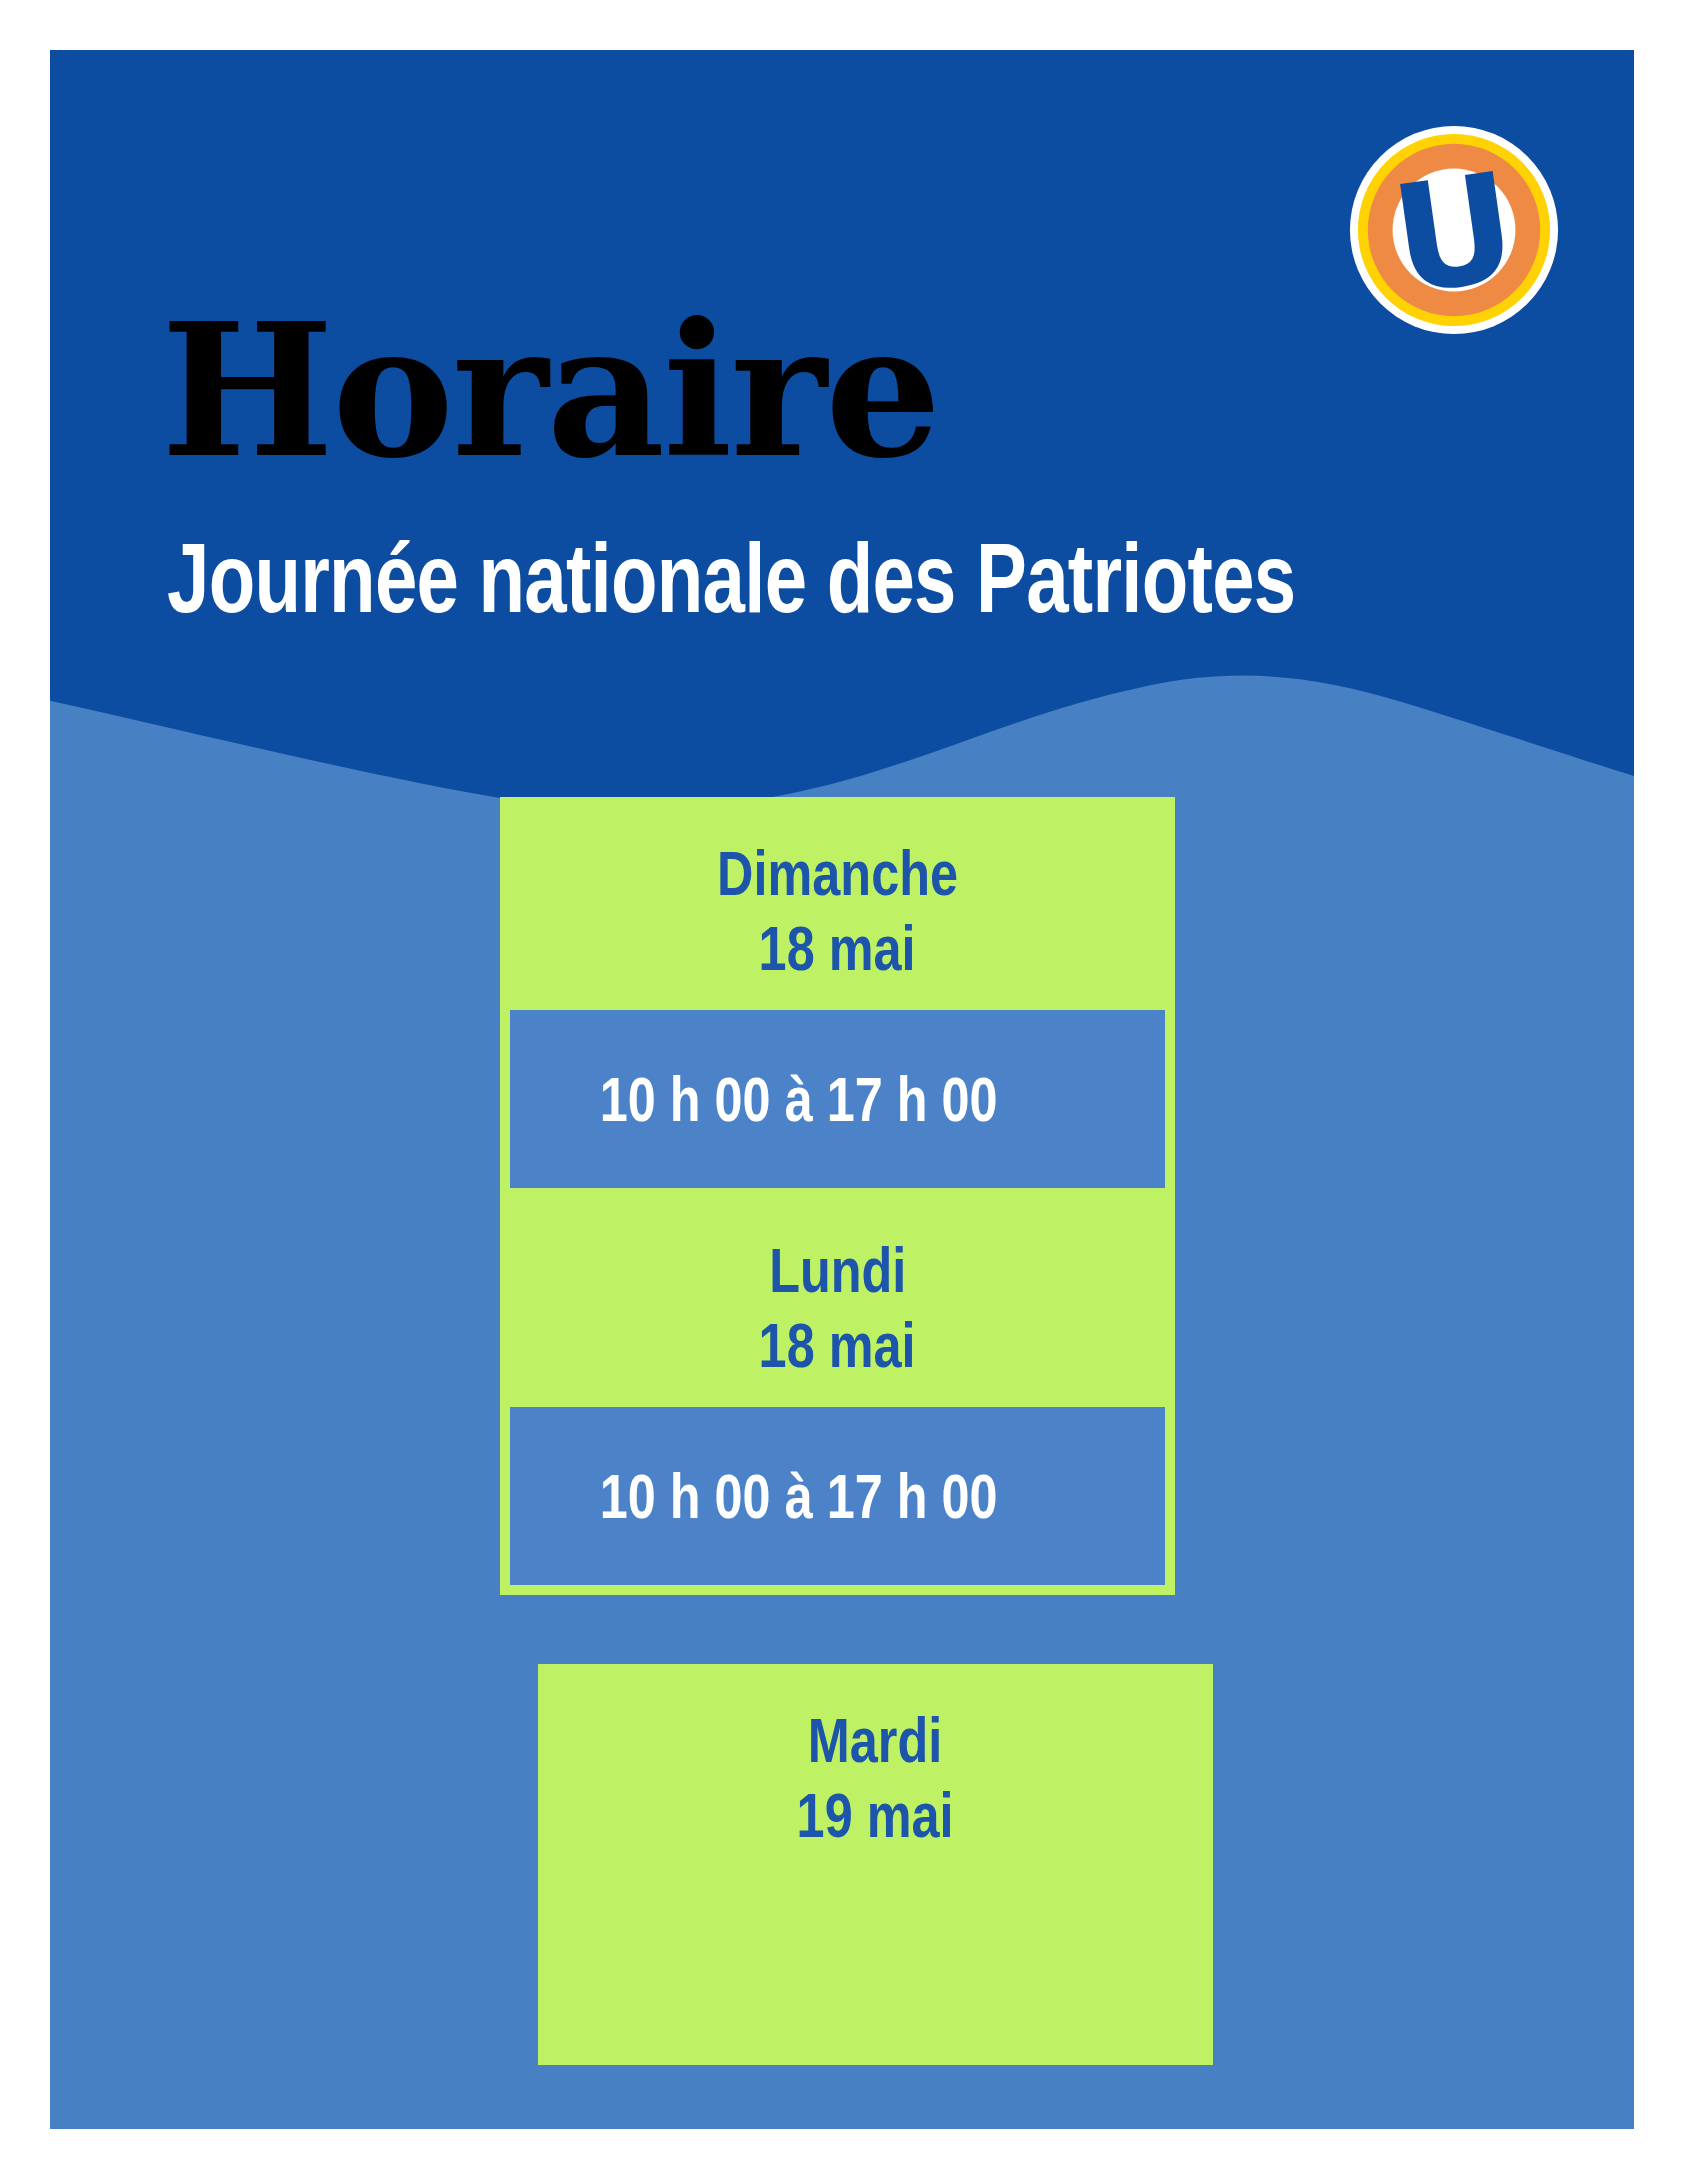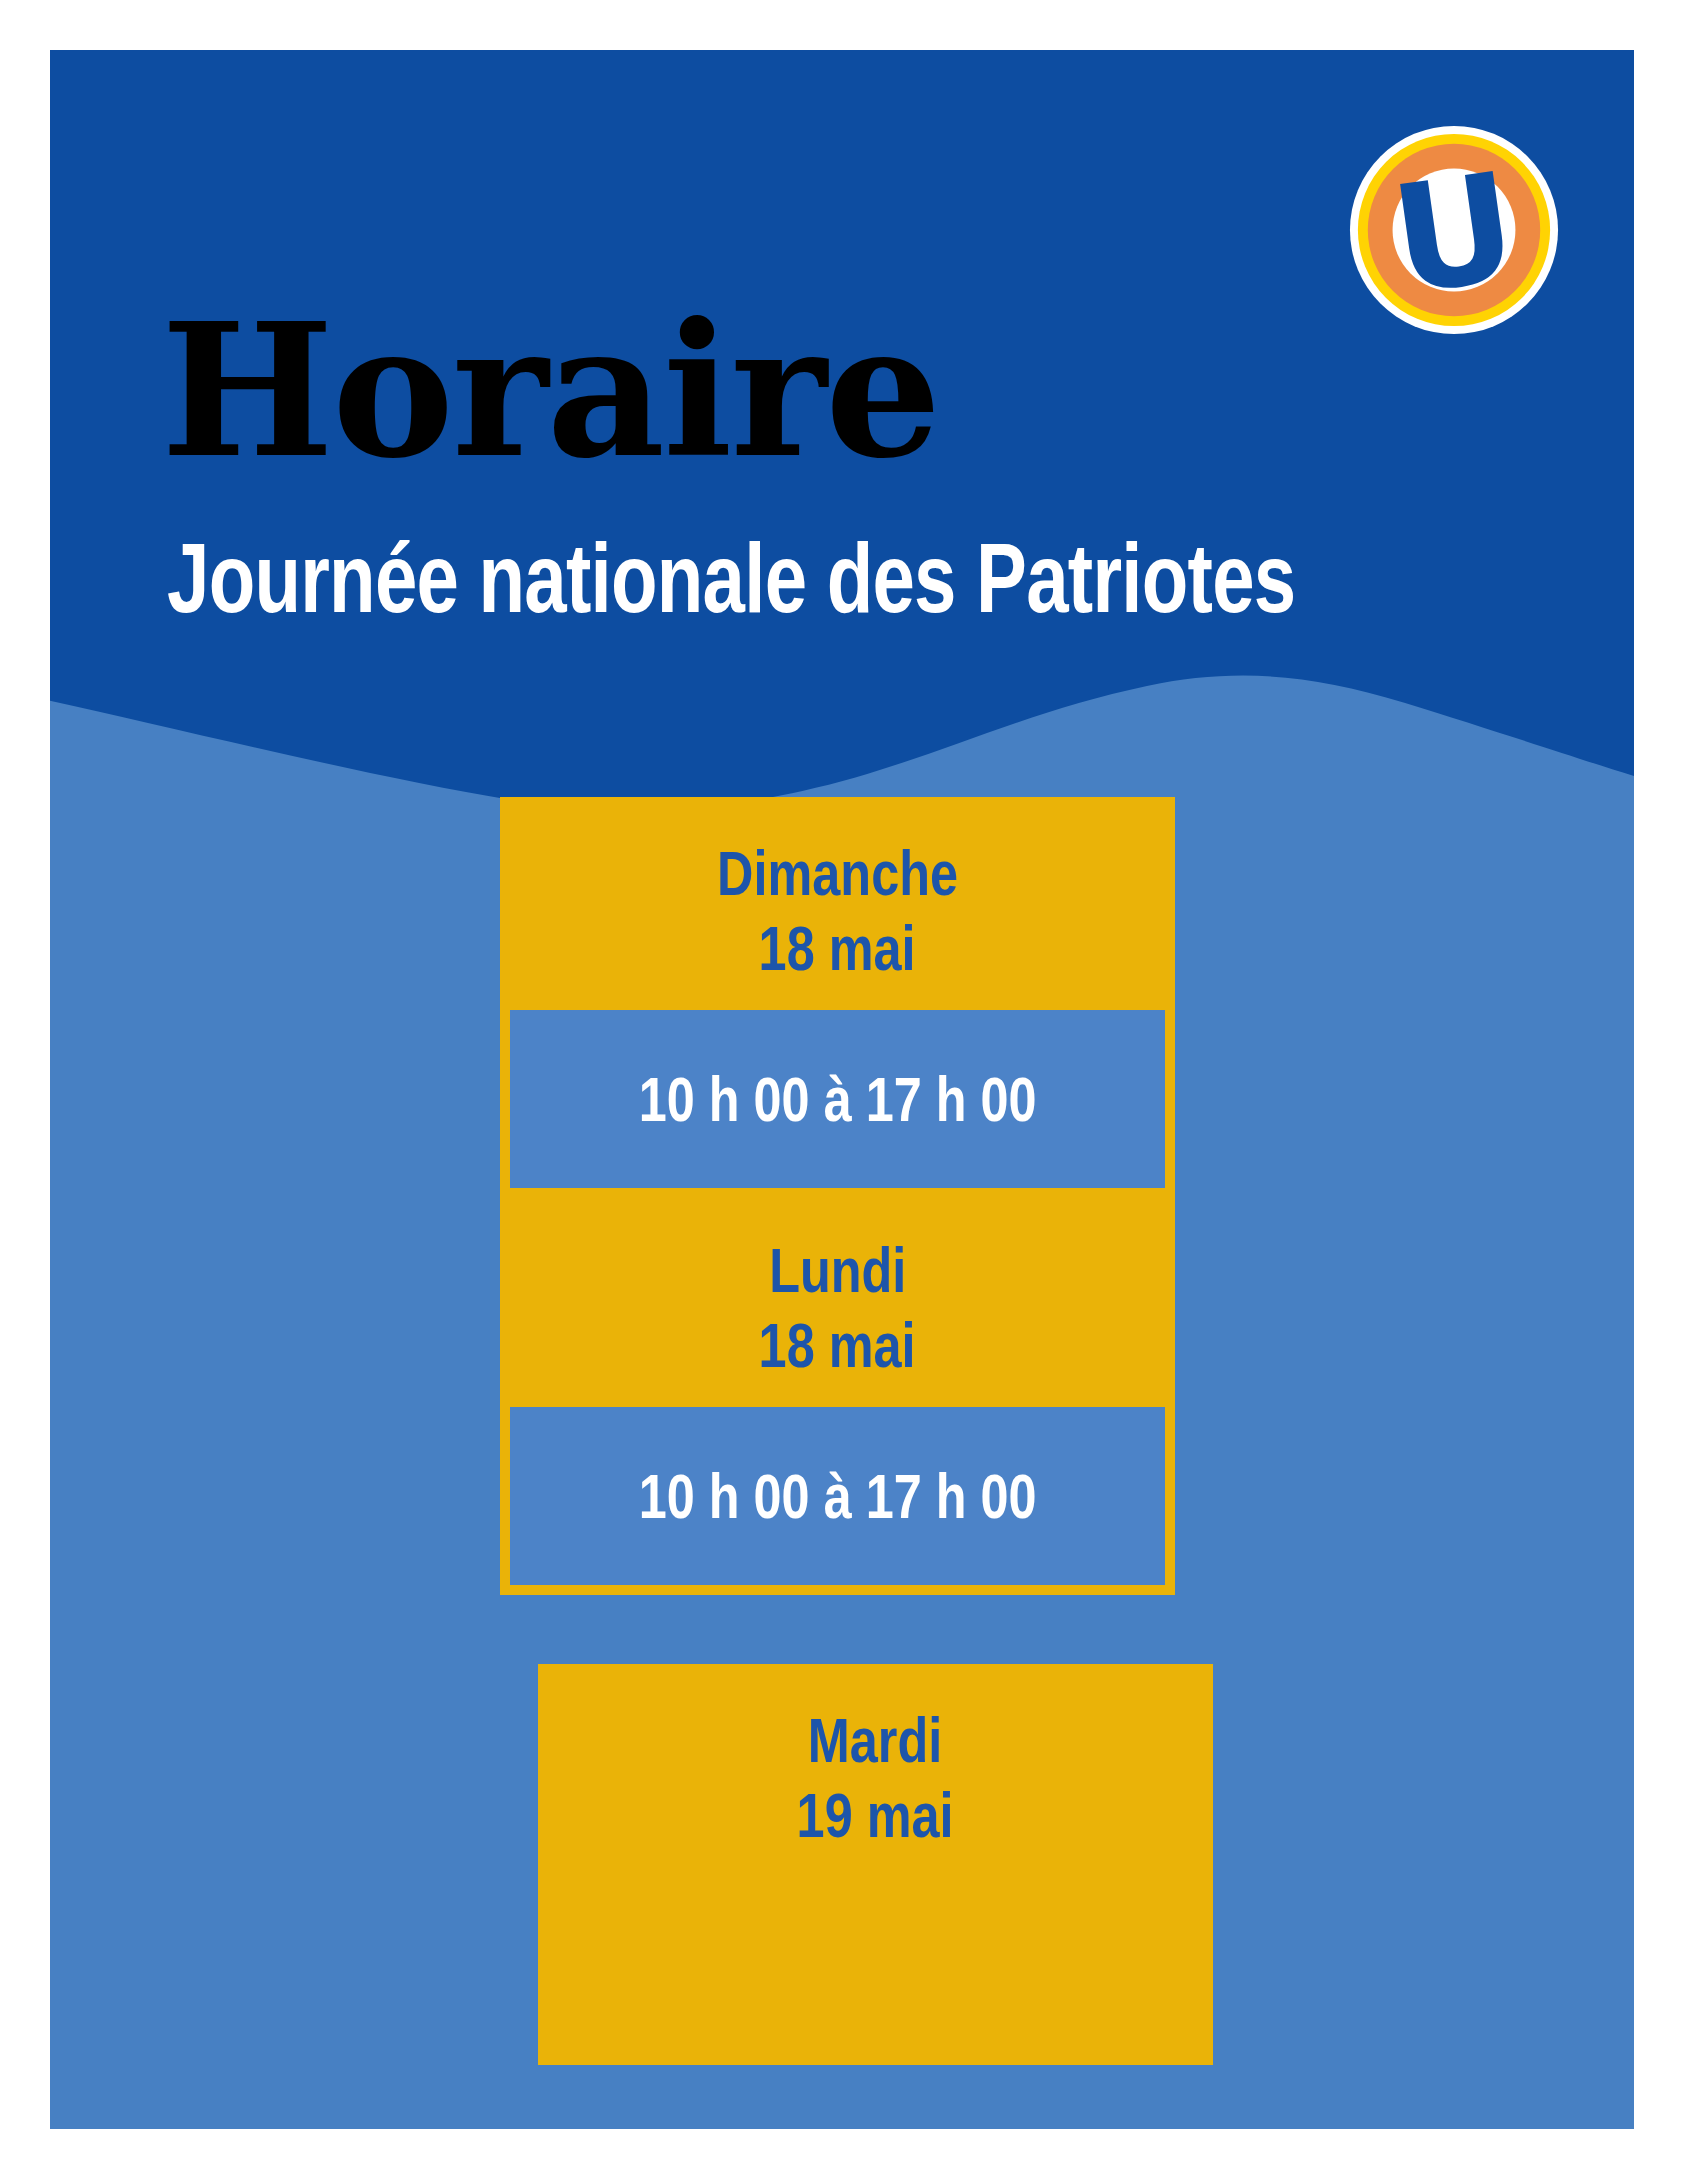--- a/index.html
+++ b/index.html
@@ -59,21 +59,21 @@
     white-space: nowrap;
     transform: scaleX(0.77);
     transform-origin: left center;
     letter-spacing: -1px;
   }
   .card {
     position: absolute;
     left: 450px;
     width: 675px;
     height: 401px;
-    background: #eab308;
+    background: #bef264;
     box-sizing: border-box;
     padding: 0 10px 10px 10px;
     display: flex;
     flex-direction: column;
   }
   .card-1 { top: 747px; }
   .card-2 { top: 1144px; }
   .card-3 { top: 1614px; margin-left: 38px; }
   .card-header {
     height: 213px;
@@ -91,21 +91,22 @@
     line-height: 75px;
     white-space: nowrap;
     transform: scaleX(0.8);
     transform-origin: center center;
   }
   .card-hours {
     flex: 1;
     background: var(--card-blue, #4c83c8);
     display: flex;
     align-items: center;
-    justify-content: center;
+    justify-content: flex-start;
+    padding-left: 40px;
   }
   .hours-label {
     color: #ffffff;
     font-weight: bold;
     font-size: 63px;
     line-height: 1;
     white-space: nowrap;
     transform: scaleX(0.8);
     transform-origin: center center;
   }

